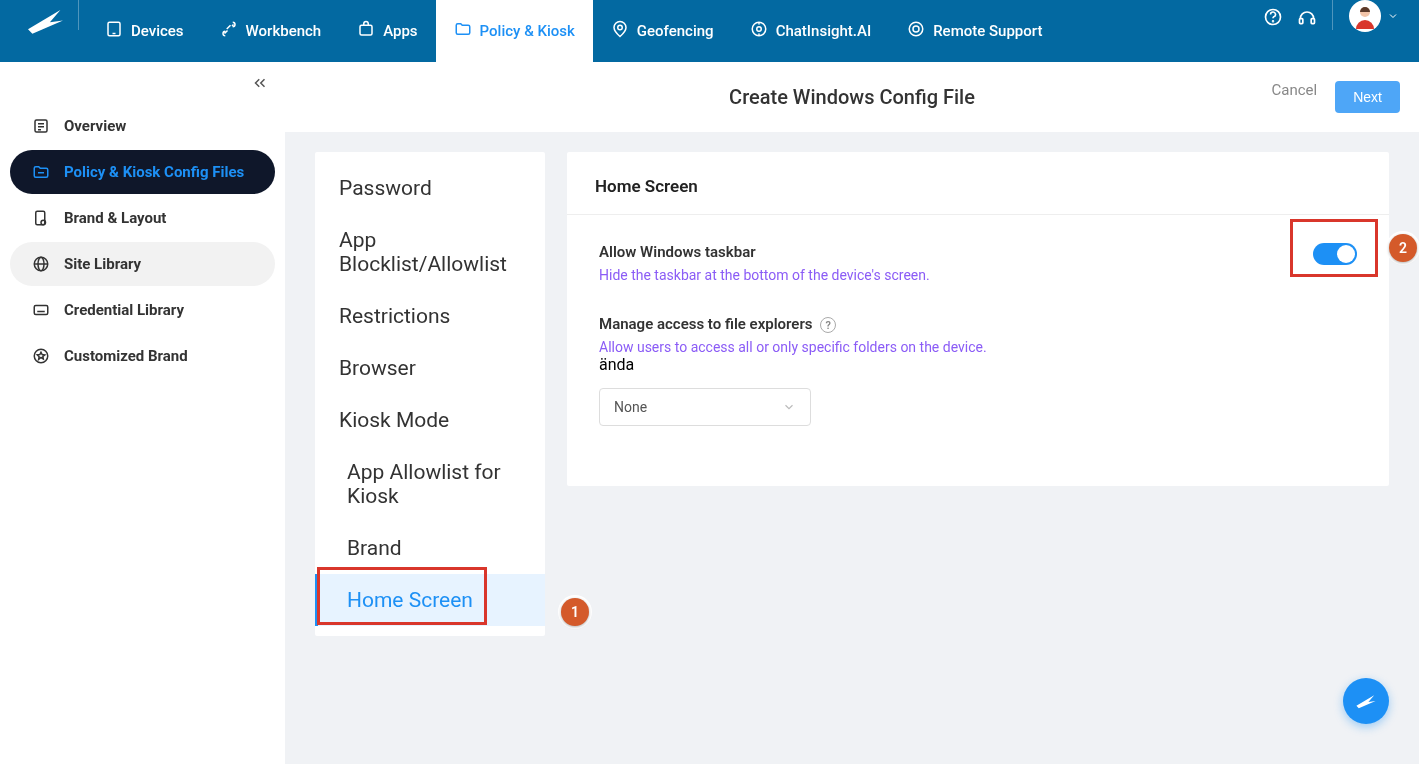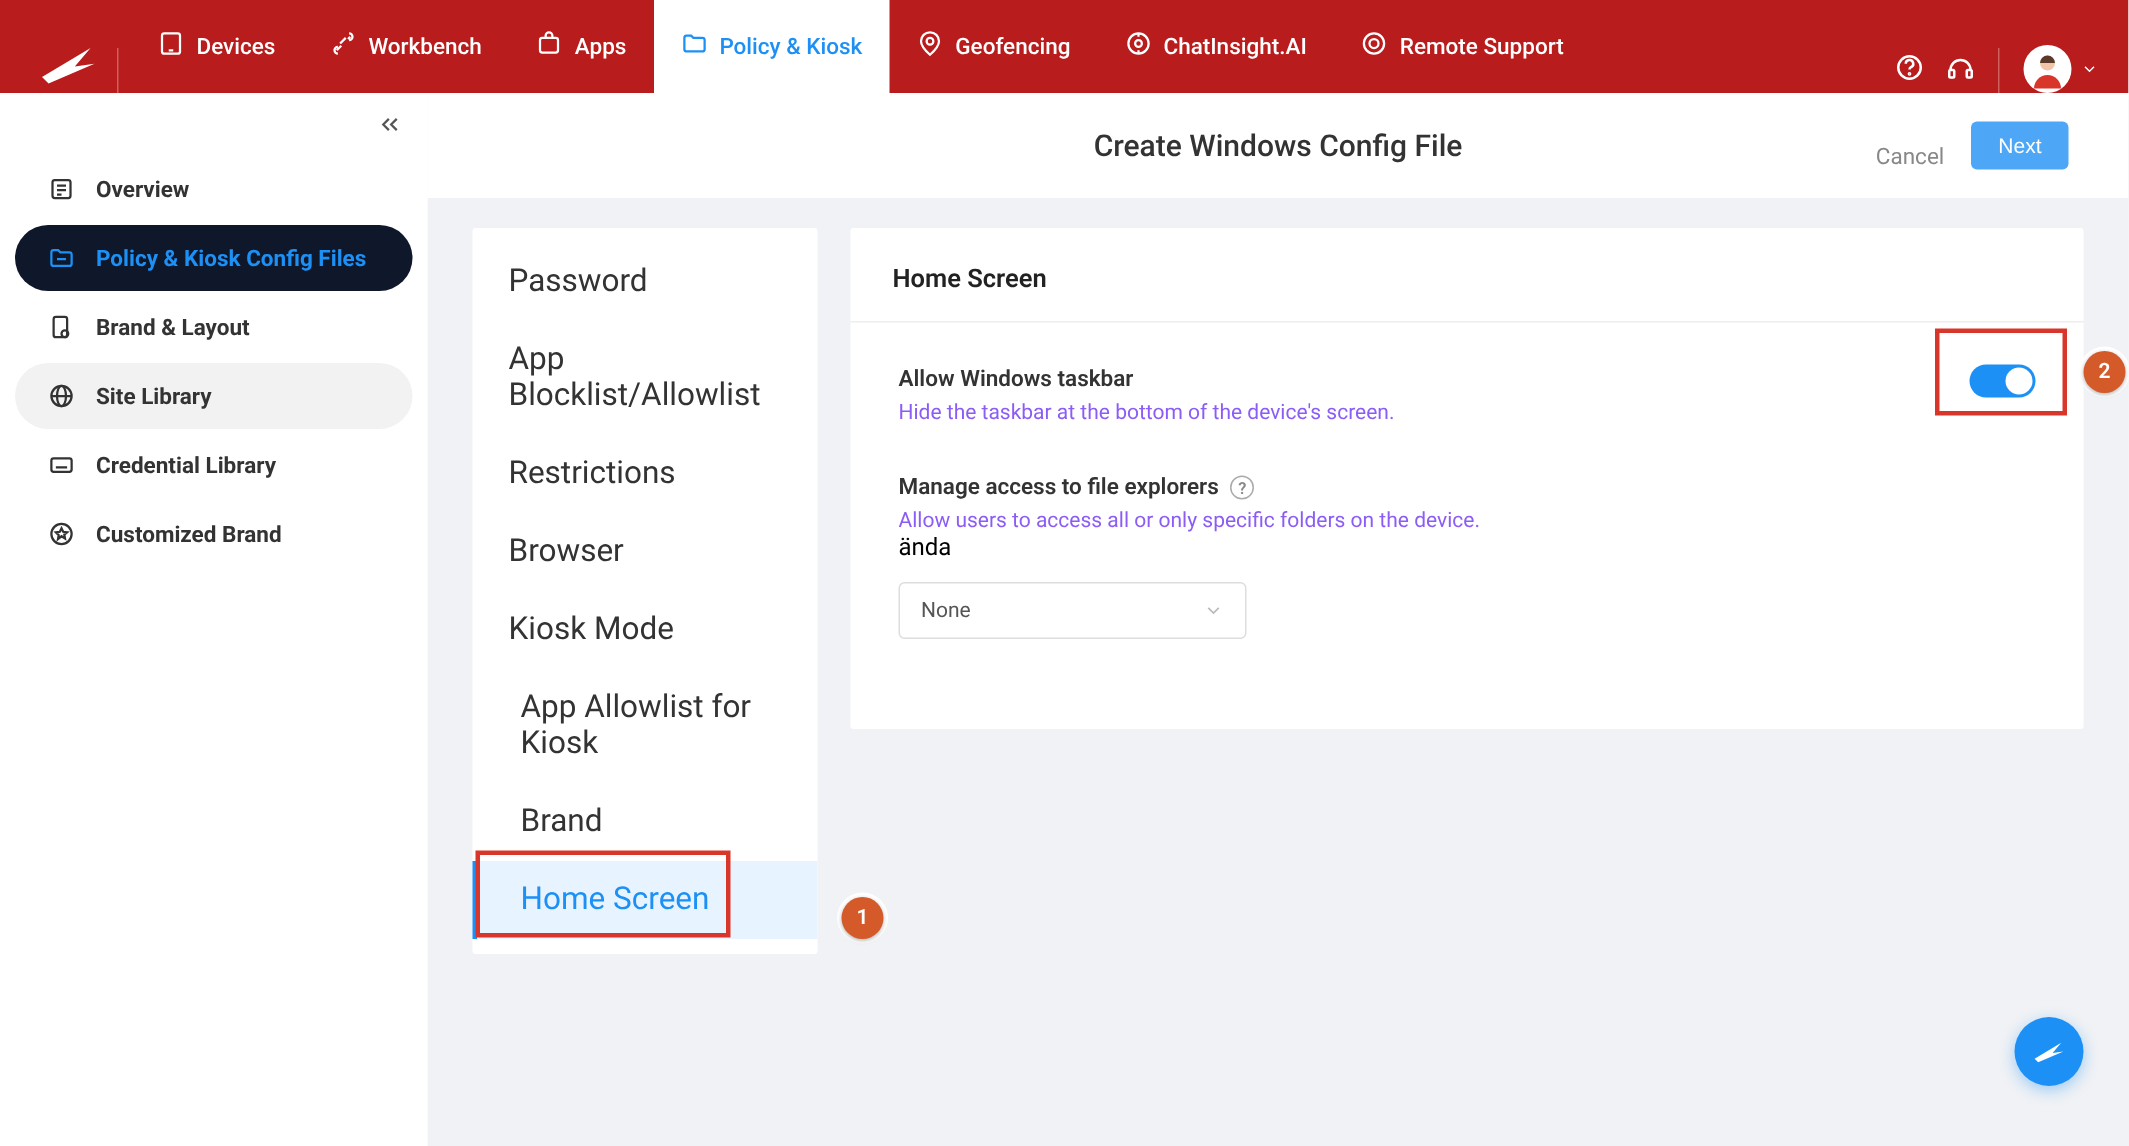--- a/index.html
+++ b/index.html
@@ -1,19 +1,19 @@
 <!DOCTYPE html>
 <html><head>
 <meta charset="utf-8">
 <style>
 * { margin: 0; padding: 0; box-sizing: border-box; }
 body { font-family: -apple-system, BlinkMacSystemFont, "Segoe UI", Roboto, "Helvetica Neue", Arial, sans-serif; background: #f0f2f5; overflow: hidden; width: 1419px; height: 764px; }
 
 
-.topnav { background: #b91c1c; height: 62px; display: flex; align-items: flex-end; padding: 0 20px; color: #fff; }
+.topnav { background: #0369a1; height: 62px; display: flex; align-items: flex-start; padding: 0 20px; color: #fff; }
 .logo { width: 50px; height: 40px; display: flex; align-items: center; justify-content: center; }
 .logo svg { width: 45px; height: 35px; }
 .nav-divider { width: 1px; height: 30px; background: rgba(255,255,255,0.3); margin: 0 8px; }
 .nav-item { display: flex; align-items: center; gap: 8px; padding: 0 18px; height: 62px; cursor: pointer; font-size: 15px; font-weight: 500; }
 .nav-item.active { background: #fff; color: #1d90f5; }
 .nav-spacer { flex: 1; }
 .nav-icon-btn { width: 34px; height: 34px; display: flex; align-items: center; justify-content: center; cursor: pointer; }
 .avatar { width: 32px; height: 32px; border-radius: 50%; background: #fff; display: flex; align-items: center; justify-content: center; overflow: hidden; }
 .avatar-wrap { display: flex; align-items: center; gap: 6px; cursor: pointer; margin-left: 8px; }
 
@@ -23,21 +23,21 @@
 .sidebar-collapse { position: absolute; top: 12px; right: 16px; cursor: pointer; color: #555; }
 .side-item { display: flex; align-items: center; gap: 14px; padding: 13px 22px; font-size: 15px; color: #333; cursor: pointer; border-radius: 22px; margin: 2px 10px; font-weight: bold; }
 .side-item.active { background: #0f172a; color: #1d90f5; }
 .side-item.hover { background: #f2f2f2; }
 .side-icon { width: 18px; height: 18px; display: flex; align-items: center; justify-content: center; }
 
 
 .main { flex: 1; display: flex; flex-direction: column; background: #fff; }
 .page-header { height: 70px; display: flex; align-items: center; justify-content: center; position: relative; border-bottom: 0; background: #fff; }
 .page-title { font-size: 20px; font-weight: 500; color: #333; }
-.page-actions { position: absolute; right: 40px; display: flex; align-items: flex-end; gap: 18px; }
+.page-actions { position: absolute; right: 19px; display: flex; align-items: flex-start; gap: 18px; }
 .btn-text { color: #888; cursor: pointer; font-size: 15px; }
 .btn-primary { background: #4ea6f7; color: #fff; border: none; padding: 8px 18px; border-radius: 4px; font-size: 14px; font-weight: 500; cursor: pointer; }
 
 .content-area { flex: 1; background: #f0f2f5; padding: 20px 30px; display: flex; gap: 22px; }
 
 
 .config-nav { width: 230px; background: #fff; border-radius: 2px; padding: 10px 0; height: fit-content; position: relative; }
 .config-item { padding: 14px 24px; font-size: 21px; color: #333; cursor: pointer; position: relative; }
 .config-item.indent { padding-left: 32px; }
 .config-item.active { background: #e7f3ff; color: #1d90f5; border-left: 3px solid #1d90f5; padding-left: 29px; }
@@ -48,21 +48,21 @@
 .panel-header { padding: 24px 28px 18px; border-bottom: 1px solid #eee; }
 .panel-title { font-size: 17px; font-weight: 600; color: #222; }
 .panel-body { padding: 28px 32px; }
 .setting-row { margin-bottom: 32px; }
 .setting-head { display: flex; align-items: flex-start; justify-content: space-between; }
 .setting-title { font-size: 15px; font-weight: 600; color: #333; margin-bottom: 6px; }
 .setting-desc { font-size: 14px; color: #8b5cf6; }
 .toggle { position: relative; }
 .toggle-sw { width: 44px; height: 22px; background: #1d90f5; border-radius: 11px; position: relative; cursor: pointer; }
 .toggle-sw::after { content: ''; position: absolute; width: 18px; height: 18px; background: #fff; border-radius: 50%; top: 2px; right: 2px; }
-.select-box { margin-top: 14px; border: 1px solid #ddDdd; border: 1px solid #ddd; border-radius: 4px; padding: 10px 14px; width: 232px; display: flex; align-items: center; justify-content: space-between; cursor: pointer; color: #555; font-size: 14px; }
+.select-box { margin-top: 14px; border: 1px solid #ddDdd; border: 1px solid #ddd; border-radius: 4px; padding: 10px 14px; width: 212px; display: flex; align-items: center; justify-content: space-between; cursor: pointer; color: #555; font-size: 14px; }
 
 
 .red-box { position: absolute; border: 3px solid #d9362b; pointer-events: none; }
 .callout { width: 28px; height: 28px; border-radius: 50%; background: #d45a2a; color: #fff; display: flex; align-items: center; justify-content: center; font-weight: 600; font-size: 14px; box-shadow: 0 1px 3px rgba(0,0,0,0.3), 0 0 0 3px #fff; position: absolute; pointer-events: none; }
 .info-icon { display: inline-flex; width: 16px; height: 16px; border: 1px solid #aaa; border-radius: 50%; align-items: center; justify-content: center; font-size: 11px; color: #888; margin-left: 4px; vertical-align: middle; }
 
 
 .fab { position: fixed; bottom: 40px; right: 30px; width: 46px; height: 46px; border-radius: 50%; background: #1d90f5; display: flex; align-items: center; justify-content: center; cursor: pointer; box-shadow: 0 3px 10px rgba(29,144,245,0.4); }
 </style>
 </head>

